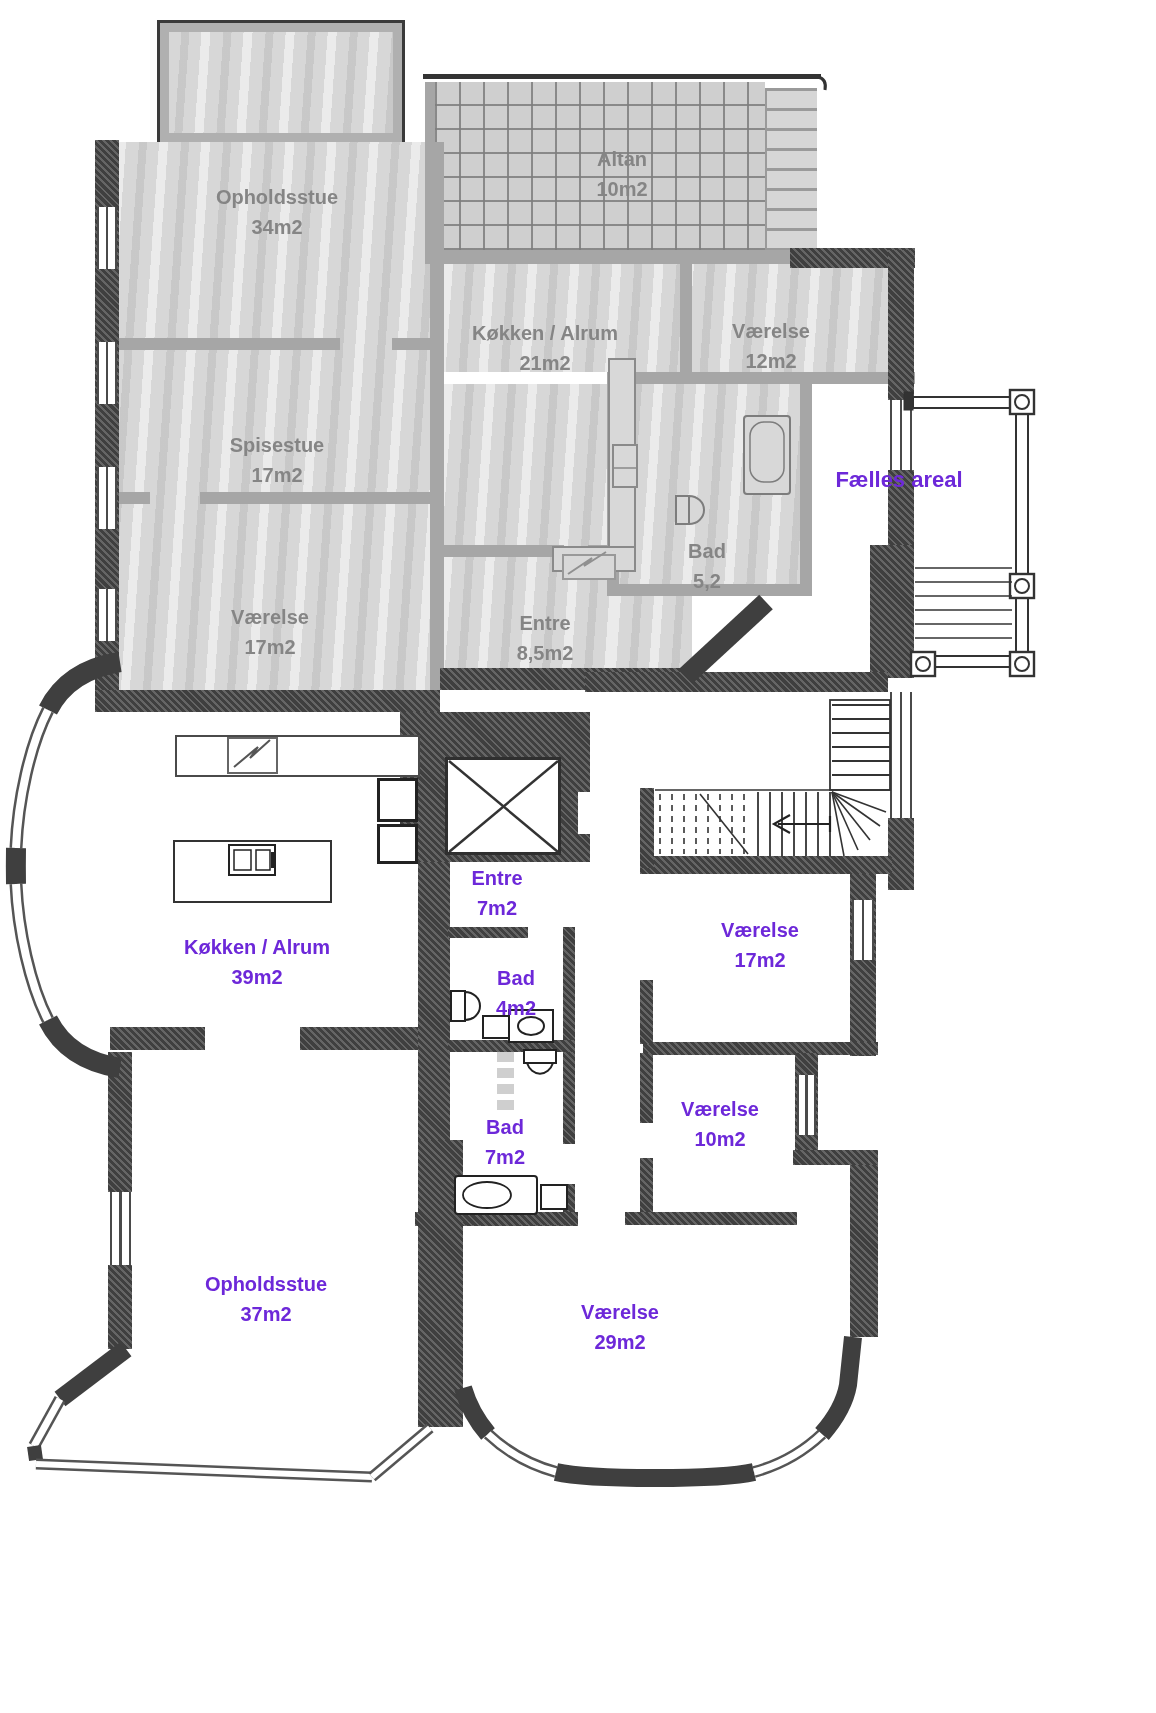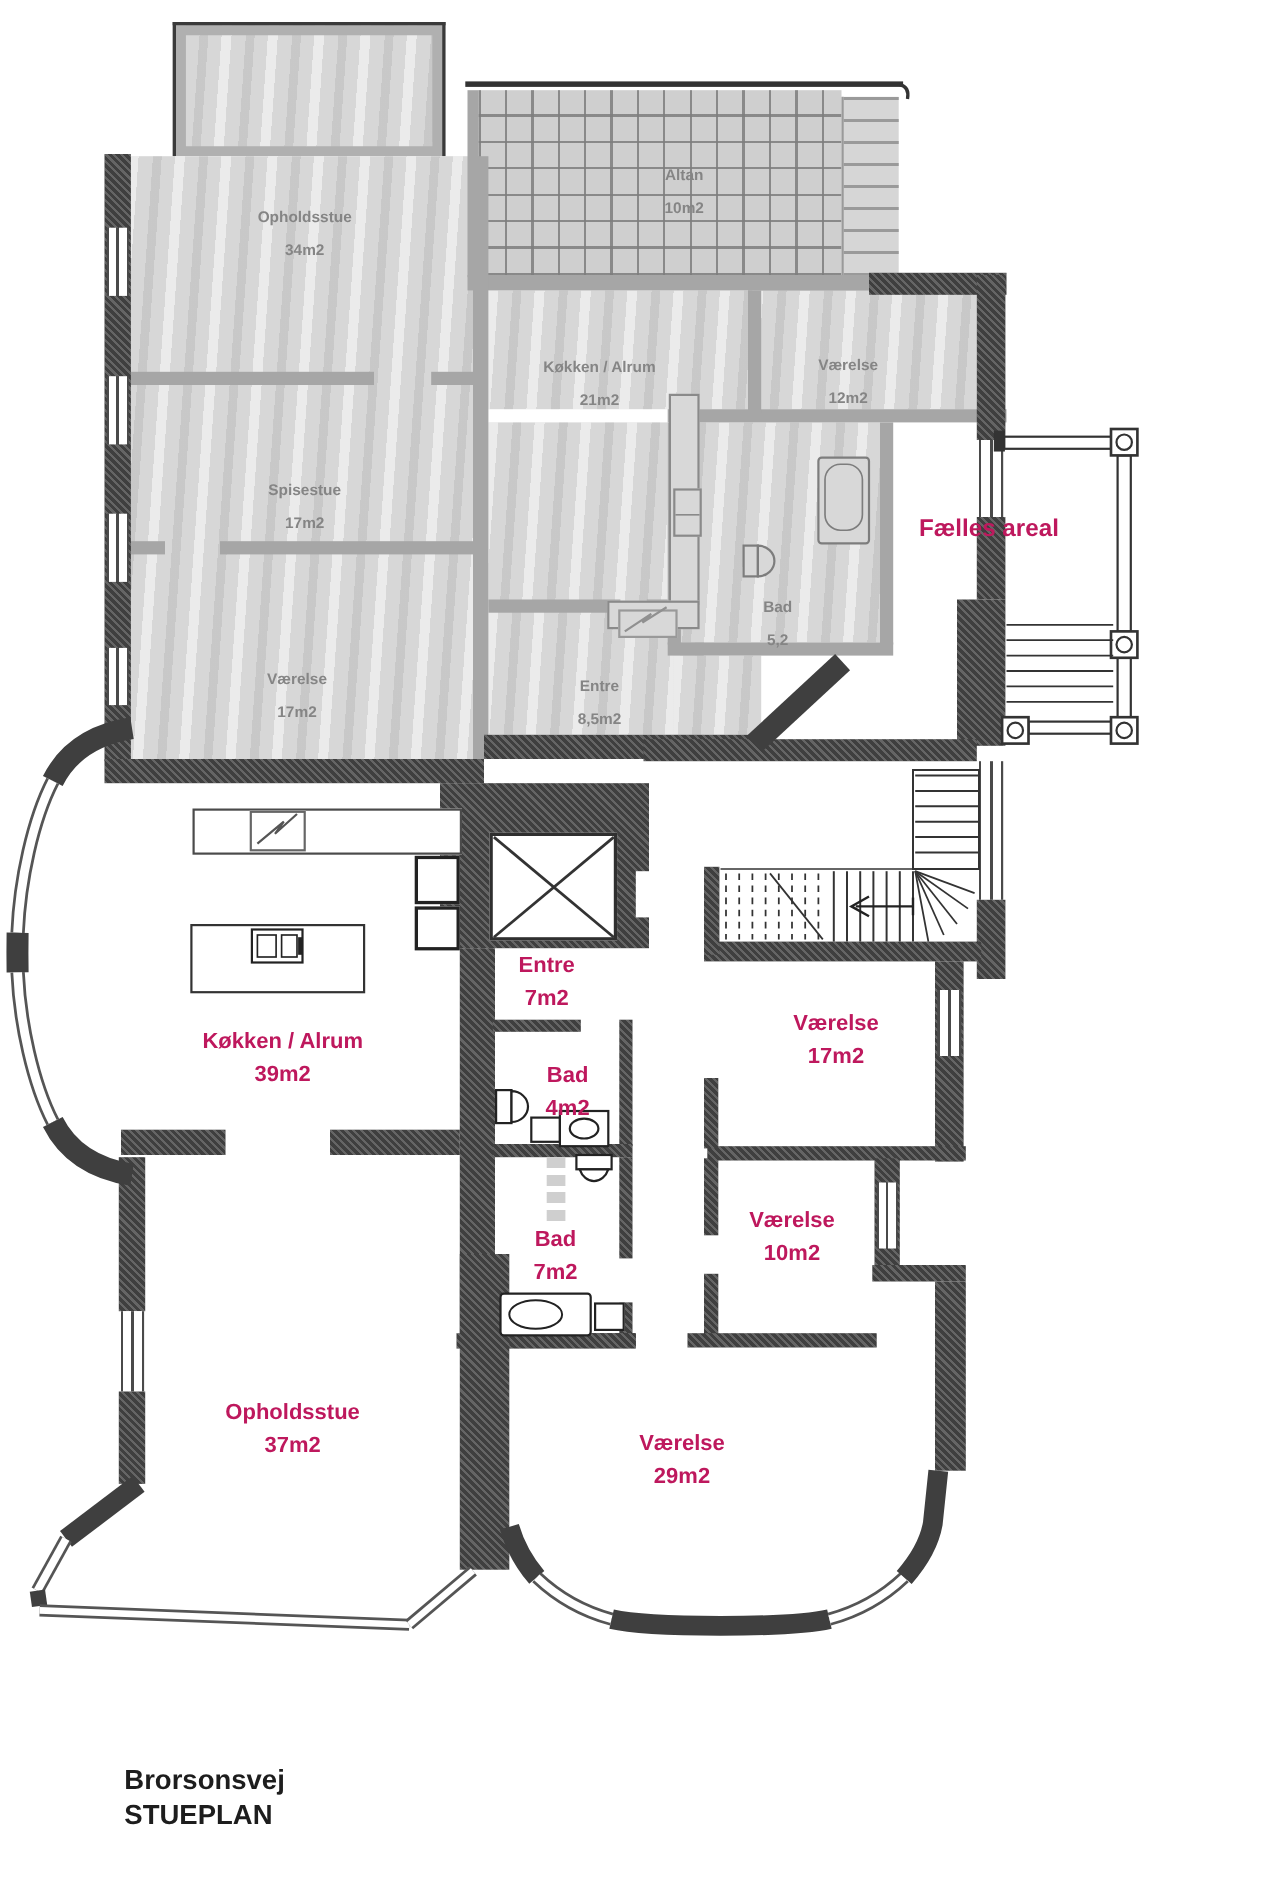--- a/index.html
+++ b/index.html
@@ -22,22 +22,22 @@
   .dg{position:absolute;background:#fff;}
   .altan{position:absolute;background-color:#cfcfcf;
       background-image:repeating-linear-gradient(0deg,rgba(125,125,125,.85) 0 2px,rgba(0,0,0,0) 2px 24px),
                        repeating-linear-gradient(90deg,rgba(125,125,125,.85) 0 2px,rgba(0,0,0,0) 2px 24px);}
   .ladder{position:absolute;background-color:#d6d6d6;border-left:2px solid #9a9a9a;
       background-image:repeating-linear-gradient(180deg,#9a9a9a 0 3px,rgba(0,0,0,0) 3px 20px);}
   .darkline{position:absolute;background:#333;}
   svg.ov{position:absolute;left:0;top:0;z-index:5;pointer-events:none;}
   .lbl{position:absolute;z-index:6;text-align:center;}
   .lbl div{white-space:nowrap;}
-  .lbl.g{color:#858585;font-weight:600;font-size:14px;line-height:30px;}
-  .lbl.d{color:#be185d;font-weight:700;font-size:20px;line-height:30px;}
+  .lbl.g{color:#858585;font-weight:600;font-size:20px;line-height:30px;}
+  .lbl.d{color:#6d28d9;font-weight:700;font-size:20px;line-height:30px;}
   .lbl.big{font-size:22px;}
   #title{position:absolute;left:113px;top:1602px;z-index:6;color:#1d1d1d;
          font-weight:700;font-size:25px;line-height:32px;text-align:left;}
 </style>
 </head>
 <body>
 
 <div id="plan">
 
   <div class="gr" style="left:157px;top:20px;width:248px;height:122px;border:3px solid #3a3a3a;border-bottom:none;box-shadow:inset 0 0 0 9px #b0b0b0;"></div>
@@ -334,18 +334,14 @@
   </div>
   <div class="lbl d" style="left:156px;top:1269px;width:220px;">
     <div>Opholdsstue</div>
       <div>37m2</div>
   </div>
   <div class="lbl d" style="left:510px;top:1297px;width:220px;">
     <div>Værelse</div>
       <div>29m2</div>
   </div>
 
-  <div id="title">
-    <div>Brorsonsvej</div>
-    <div>STUEPLAN</div>
-  </div>
 
 </div>
 
 </body></html>

